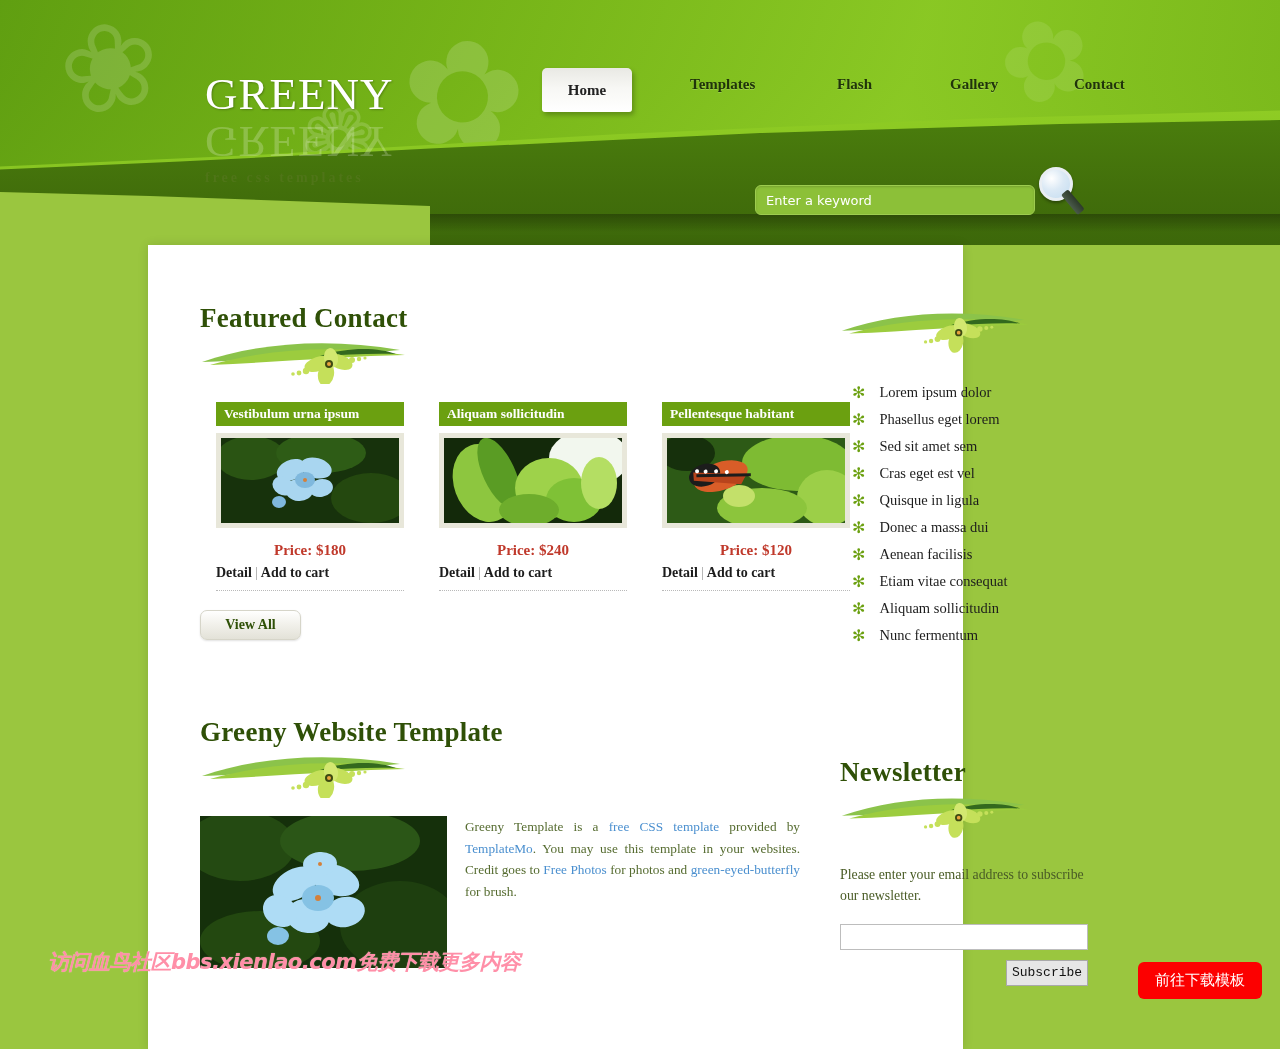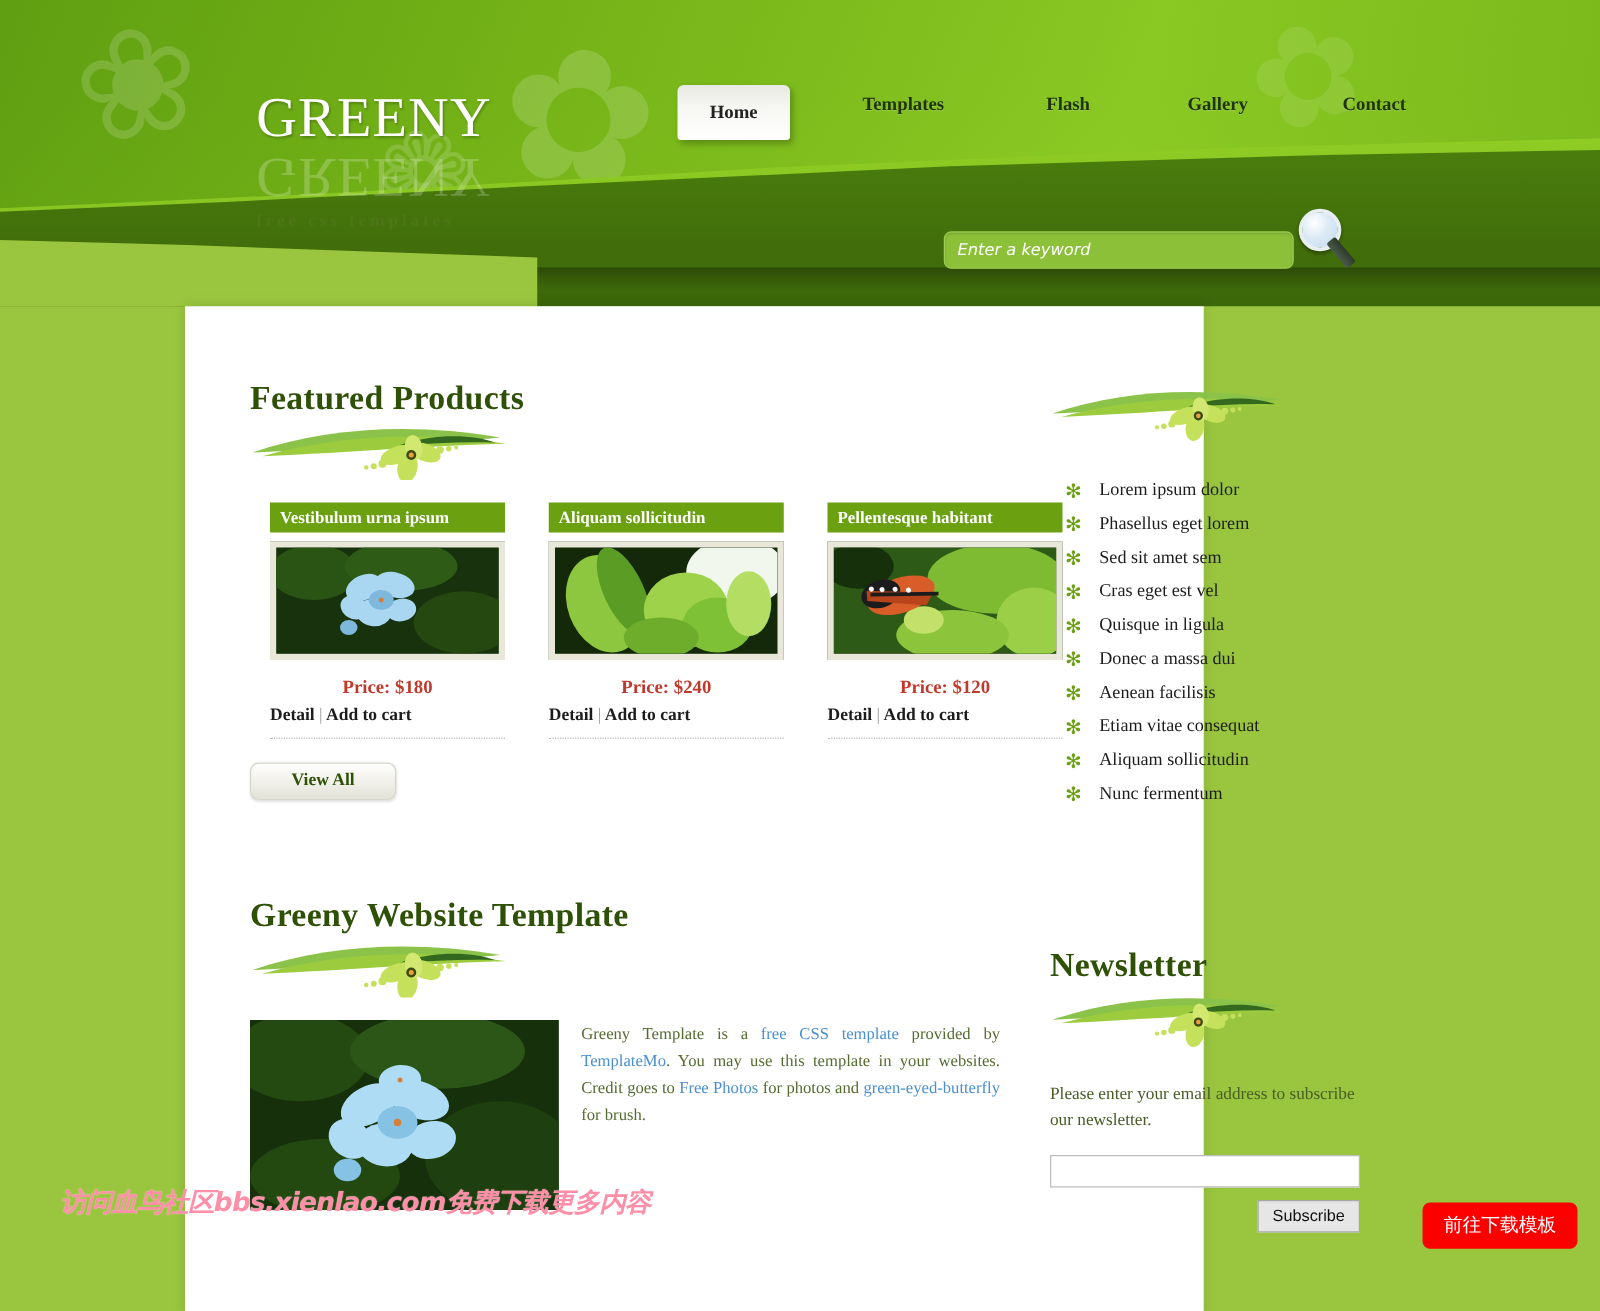--- a/index.html
+++ b/index.html
@@ -98,21 +98,20 @@
   .n2 { left: 148px; } .n3 { left: 295px; } .n4 { left: 408px; } .n5 { left: 532px; }
 
   
   #search-area { position: absolute; top: 185px; left: 755px; }
   #search-input {
     width: 280px; height: 30px; border: 1px solid #9dcc4f;
     background: #8cc038; border-radius: 6px; padding: 4px 10px;
     font-family: "DejaVu Sans", sans-serif; font-size: 13px; color: #fff;
     outline: none;
     box-shadow: inset 0 1px 2px rgba(0,0,0,.15);
-    font-style: italic;
   }
   #search-input::placeholder { color: #ffffff; opacity: 1; }
   #search-btn {
     position: absolute; top: -18px; left: 278px;
     width: 54px; height: 56px; border: 0; background: transparent; cursor: pointer;
   }
   .mag-glass {
     position: absolute; top: 0; left: 6px; width: 34px; height: 34px;
     border-radius: 50%; border: 3px solid #e9eef3;
     background: radial-gradient(circle at 34% 30%, #ffffff 0%, #dbe9f5 45%, #c3dcf0 100%);
@@ -161,21 +160,21 @@
   }
   .prod-links {
     margin-top: 6px; font-size: 14px; font-weight: bold; color: #1c1c1c;
     font-family: "Liberation Serif", serif;
     padding-bottom: 9px; border-bottom: 1px dotted #b9b9b9;
   }
   .prod-links a { color: #1c1c1c; text-decoration: none; cursor: pointer; }
   .sep { color: #9b9b9b; font-weight: normal; }
 
   #view-all {
-    margin-top: 19px; width: 117px; height: 30px;
+    margin-top: 19px; width: 101px; height: 30px;
     background: linear-gradient(to bottom,#ffffff 0%, #f1f0ea 50%, #e3e2d8 100%);
     border: 1px solid #d6d5c9; border-radius: 7px;
     font-family: "Liberation Serif", serif; font-size: 14px; font-weight: bold;
     color: #2f5007; cursor: pointer;
     box-shadow: 0 1px 2px rgba(0,0,0,.12);
   }
 
   
   #about { position: absolute; top: 472px; left: 52px; width: 600px; }
   .about-body { display: flex; gap: 18px; margin-top: 18px; }
@@ -210,21 +209,21 @@
     line-height: 1.55; color: #4a5c26;
   }
   #nl-email {
     margin-top: 17px; width: 248px; height: 26px;
     border: 1px solid #bdbdbd; background: #fff; outline: none;
     padding: 0 6px; font-family: "Liberation Sans", sans-serif; font-size: 13px;
   }
   #nl-submit {
     margin-top: 10px; margin-left: 166px; width: 82px; height: 26px;
     background: #e6e6e6; border: 1px solid #a9a9a9; cursor: pointer;
-    font-family: Liberation Sans, sans-serif; font-size: 13px; color: #111;
+    font-family: Liberation Mono, monospace; font-size: 13px; color: #111;
   }
 
   
   #watermark {
     position: absolute; top: 948px; left: 48px;
     font-family: "DejaVu Sans", sans-serif;
     font-size: 21px; font-weight: bold; font-style: italic;
     color: #ff8fa8; letter-spacing: -.5px; white-space: nowrap;
     text-shadow: 0 0 1px rgba(255,255,255,.6);
   }
@@ -271,21 +270,21 @@
     <button id="search-btn">
       <span class="mag-glass"></span>
       <span class="mag-handle"></span>
     </button>
   </div>
 </div>
 
 <div id="panel">
 
   <div id="featured">
-    <div class="section-title">Featured Products</div>
+    <div class="section-title">Featured Contact</div>
     <svg class="swoosh" width="250" height="48" viewBox="0 0 250 48">
       <path d="M2 26 C60 6, 130 2, 200 14 C160 18, 90 22, 2 26 Z" fill="#8bc34a"></path>
       <path d="M10 29 C70 12, 140 9, 205 19 C150 20, 80 26, 10 29 Z" fill="#9ccc3e"></path>
       <path d="M120 20 C150 10, 180 12, 196 18 C170 17, 145 19, 120 20 Z" fill="#33691e"></path>
       <ellipse cx="118" cy="28" rx="14" ry="7" fill="#c5e05a" transform="rotate(-18 118 28)"></ellipse>
       <ellipse cx="140" cy="26" rx="13" ry="7" fill="#c5e05a" transform="rotate(20 140 26)"></ellipse>
       <ellipse cx="126" cy="38" rx="8" ry="12" fill="#c5e05a" transform="rotate(10 126 38)"></ellipse>
       <ellipse cx="131" cy="22" rx="7" ry="10" fill="#d3e870" transform="rotate(-10 131 22)"></ellipse>
       <circle cx="129" cy="28" r="4" fill="#3e4a12"></circle>
       <circle cx="129" cy="28" r="2" fill="#e8a33d"></circle>

